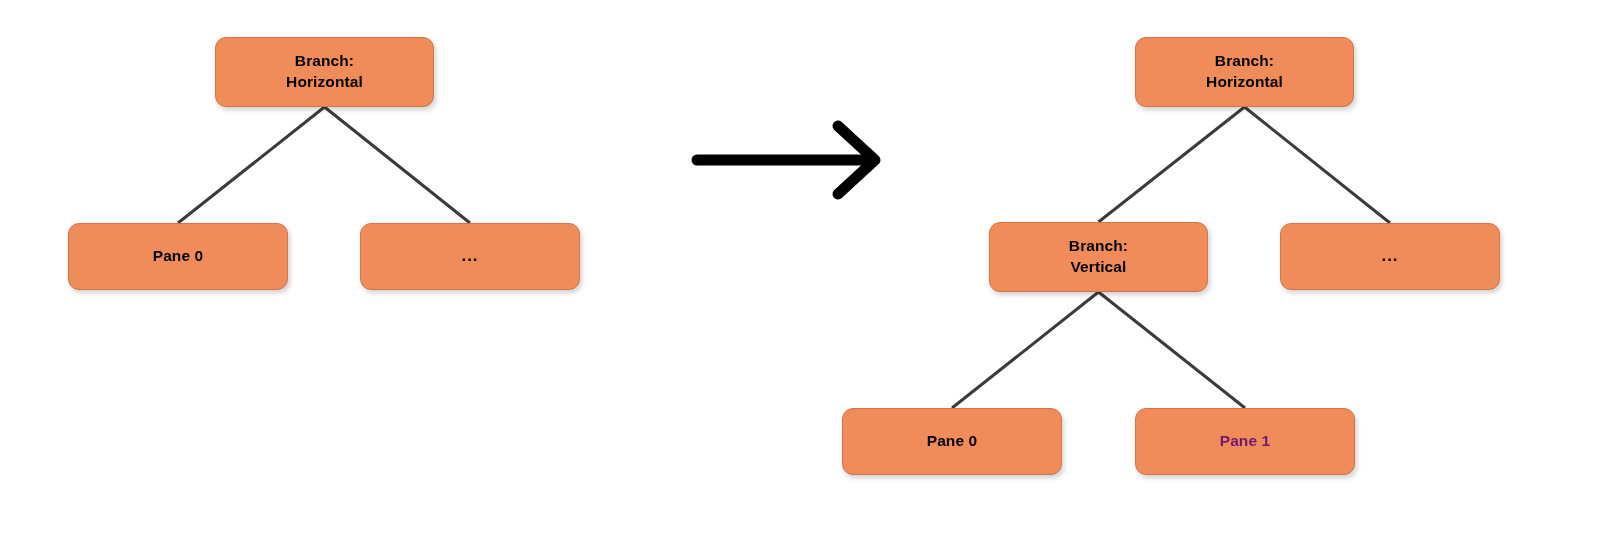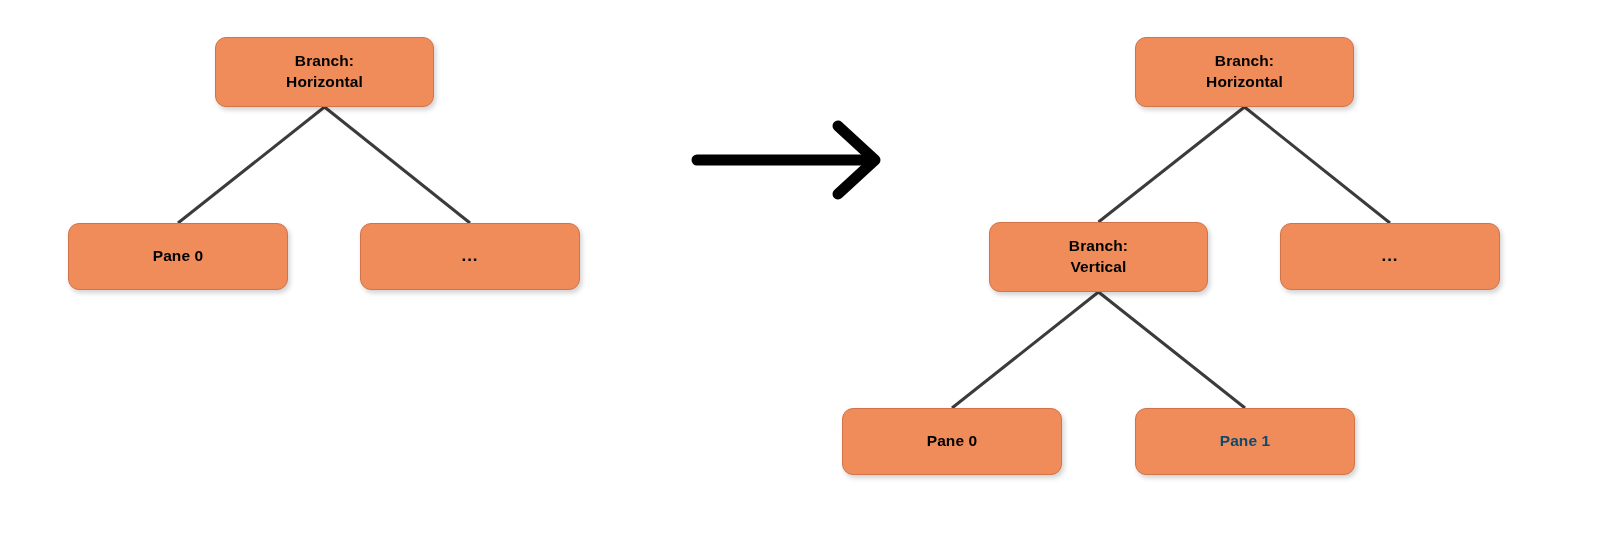--- a/index.html
+++ b/index.html
@@ -94,21 +94,21 @@
       <div class="node" style="left: 989px; top: 222px; width: 219px; height: 70px; background: rgb(240, 140, 90); border-color: rgb(210, 115, 74); color: rgb(0, 0, 0);">
         <span class="label">Branch:
 Vertical</span>
       </div>
       <div class="node ellipsis-node" style="left: 1280px; top: 223px; width: 220px; height: 67px; background: rgb(240, 140, 90); border-color: rgb(210, 115, 74); color: rgb(0, 0, 0);">
         <span class="label">...</span>
       </div>
       <div class="node" style="left: 842px; top: 408px; width: 220px; height: 67px; background: rgb(240, 140, 90); border-color: rgb(210, 115, 74); color: rgb(0, 0, 0);">
         <span class="label">Pane 0</span>
       </div>
-      <div class="node" style="left: 1135px; top: 408px; width: 220px; height: 67px; background: rgb(240, 140, 90); border-color: rgb(210, 115, 74); color: #0c4a6e;">
+      <div class="node" style="left: 1135px; top: 408px; width: 220px; height: 67px; background: rgb(240, 140, 90); border-color: rgb(210, 115, 74); color: #701a75;">
         <span class="label">Pane 1</span>
       </div>
     </div>
 
   <svg id="transform-arrow" viewBox="0 0 196 84" xmlns="http://www.w3.org/2000/svg">
     <g fill="none" stroke="#000000" stroke-width="11" stroke-linecap="round" stroke-linejoin="round">
       <line x1="7" y1="42" x2="180" y2="42"></line>
       <polyline points="148,8 185,42 148,76"></polyline>
     </g>
   </svg>

